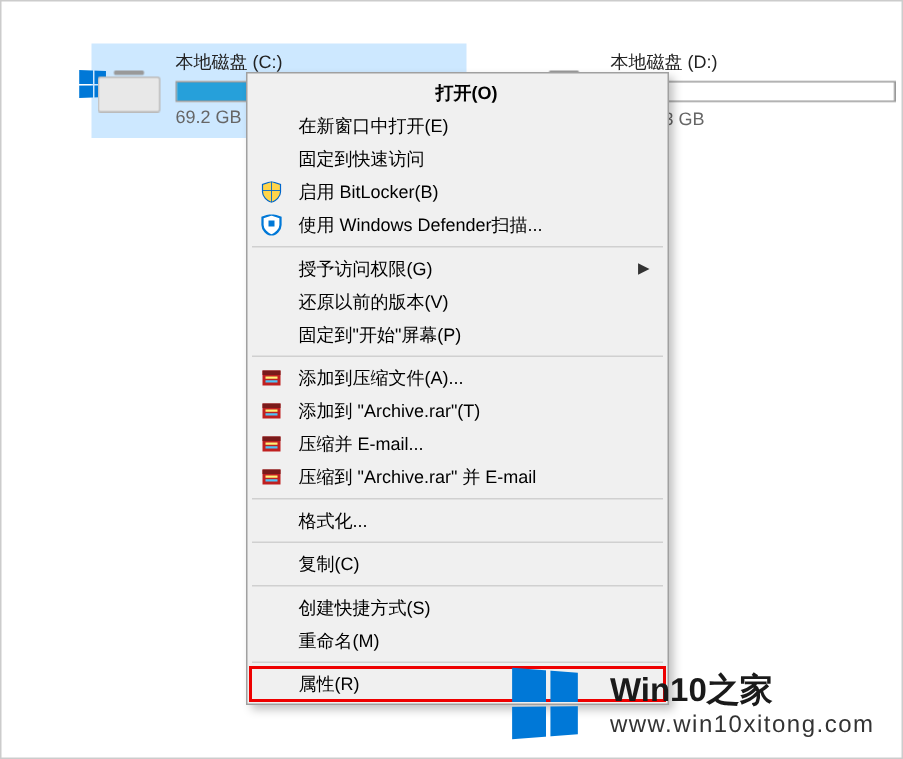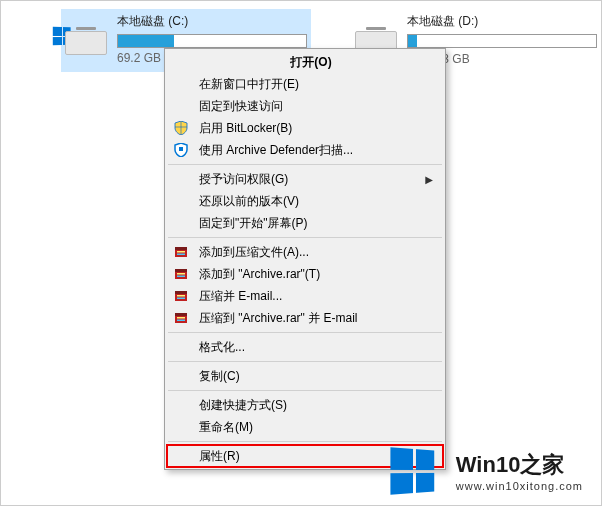--- a/index.html
+++ b/index.html
@@ -7,21 +7,21 @@
     margin: 0;
     width: 602px;
     height: 506px;
     background: #fff;
     font-family: "Microsoft YaHei", "Segoe UI", sans-serif;
     font-size: 12px;
     position: relative;
     overflow: hidden;
     border: 1px solid #ccc;
   }
-  .drives { display: flex; padding: 8px 0 0 60px; gap: 40px; }
+  .drives { display: flex; padding: 28px 0 0 60px; gap: 40px; }
   .drive { display: flex; width: 260px; gap: 10px; padding: 4px; }
   .drive.selected { background: #cde8ff; }
   .drive-icon { width: 42px; height: 36px; position: relative; margin-top: 6px; }
   .drive-icon .body { width: 42px; height: 24px; background: #e8e8e8; border: 1px solid #bbb; border-radius: 2px; position: absolute; bottom: 0; }
   .drive-icon .slot { width: 20px; height: 3px; background: #999; position: absolute; top: 8px; left: 11px; border-radius: 1px; }
   .drive-icon.win .logo { position: absolute; left: -12px; top: 8px; width: 18px; height: 18px; }
   .winflag { display: grid; grid-template-columns: 1fr 1fr; grid-template-rows: 1fr 1fr; gap: 1px; width: 100%; height: 100%; transform: perspective(40px) rotateY(8deg); }
   .winflag div { background: #0078d7; }
   .drive-info { flex: 1; }
   .drive-label { color: #222; margin-bottom: 4px; }
@@ -52,21 +52,21 @@
   .menu-item .mi-icon { position: absolute; left: 6px; width: 16px; height: 16px; display: flex; align-items: center; justify-content: center; }
   .menu-item .arrow { position: absolute; right: 10px; font-size: 10px; color: #333; }
   .menu-sep { height: 1px; background: #d0d0d0; margin: 3px 1px; }
   .menu-item.highlighted { outline: 2px solid #e00; outline-offset: -1px; }
   
   .shield-yellow svg, .shield-blue svg, .rar svg { display: block; }
   
   .watermark { position: absolute; right: 18px; bottom: 12px; display: flex; align-items: center; gap: 20px; color: #1a1a1a; }
   .watermark .winflag { width: 44px; height: 44px; gap: 3px; }
   .watermark .t { font-size: 22px; font-weight: 600; }
-  .watermark .u { font-size: 11px; color: #333; letter-spacing: 1px; }
+  .watermark .u { font-size: 16px; color: #333; letter-spacing: 1px; }
 </style>
 </head>
 <body>
 
 <div class="drives">
   <div class="drive selected">
     <div class="drive-icon win">
       <div class="logo">
           <div class="winflag">
             <div></div>
@@ -121,21 +121,21 @@
       </span>
     <span>启用 BitLocker(B)</span>
   </div>
   <div class="menu-item">
     <span class="mi-icon shield-blue">
         <svg width="14" height="14" viewBox="0 0 14 14">
           <path d="M7 0 L13 2 V7 C13 10 10 13 7 14 C4 13 1 10 1 7 V2 Z" fill="#fff" stroke="#0078d7" stroke-width="1.5"></path>
           <rect x="5" y="4" width="4" height="4" fill="#0078d7"></rect>
         </svg>
       </span>
-    <span>使用 Archive Defender扫描...</span>
+    <span>使用 Windows Defender扫描...</span>
   </div>
   <div class="menu-sep"></div>
   <div class="menu-item">
       <span>授予访问权限(G)</span>
       <span class="arrow">▶</span>
     </div>
   <div class="menu-item">
       <span>还原以前的版本(V)</span>
     </div>
   <div class="menu-item">

